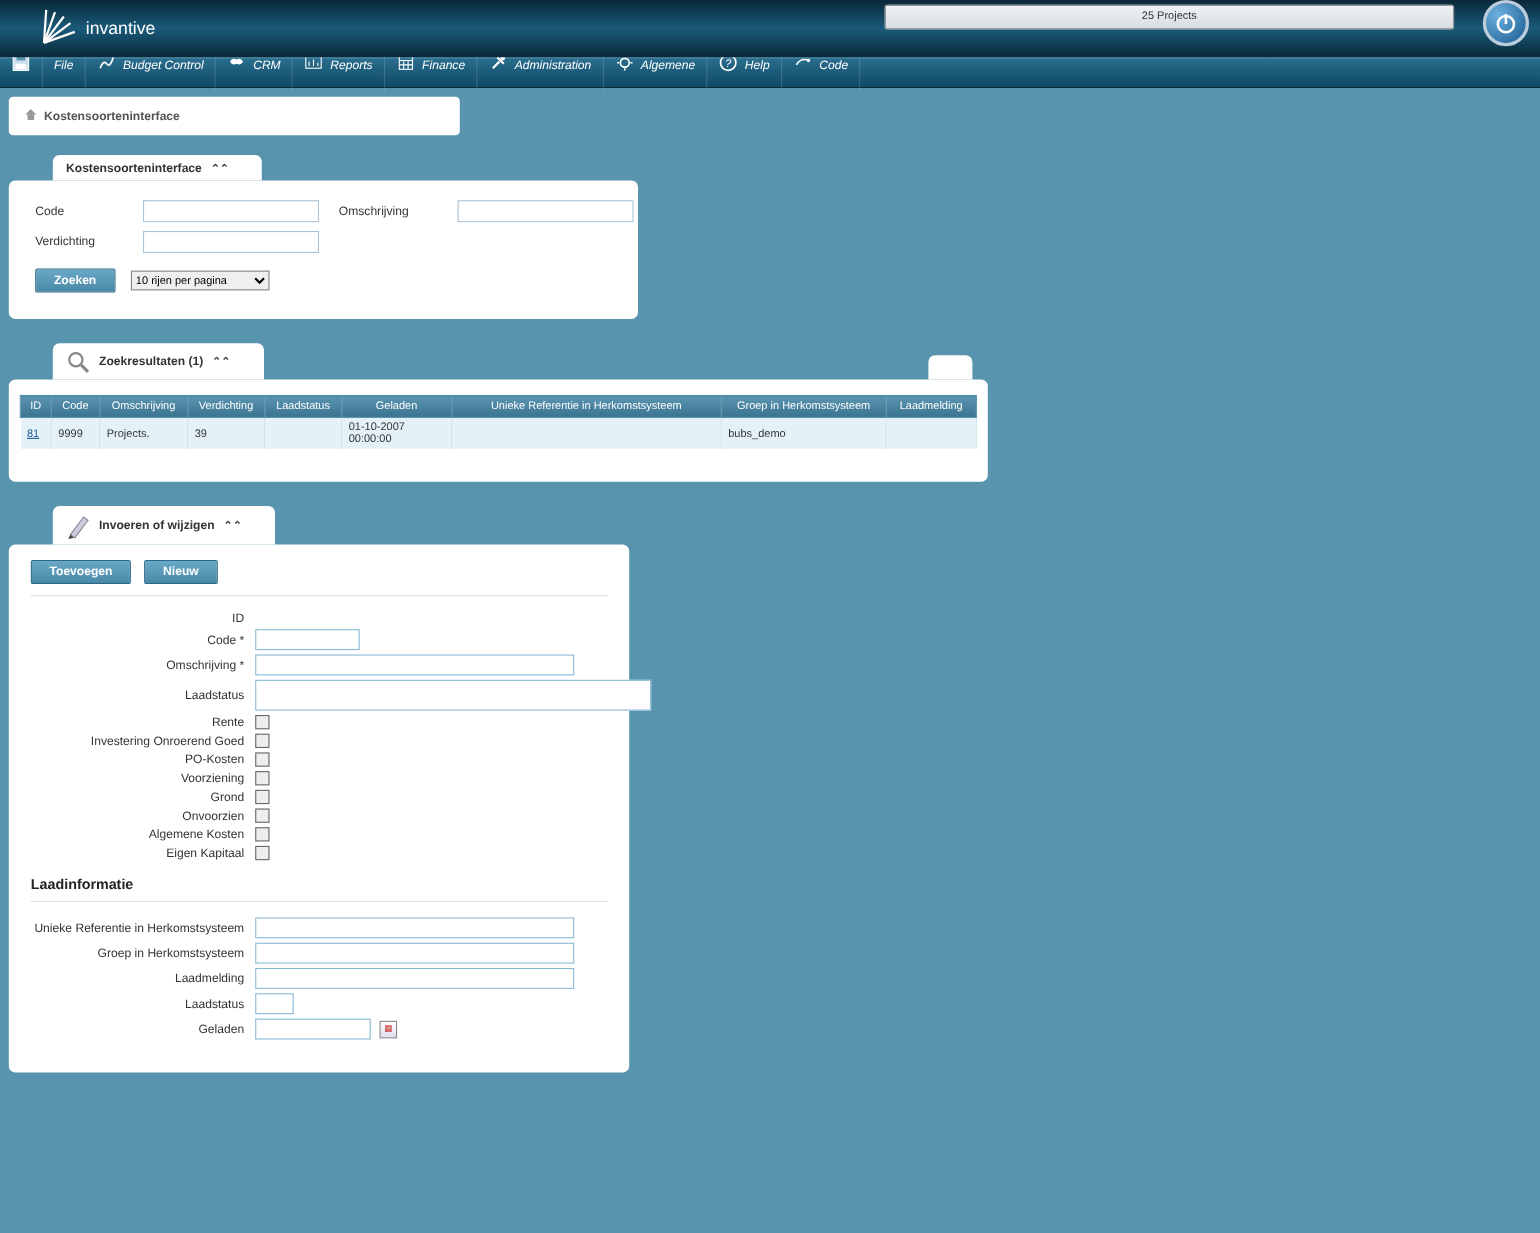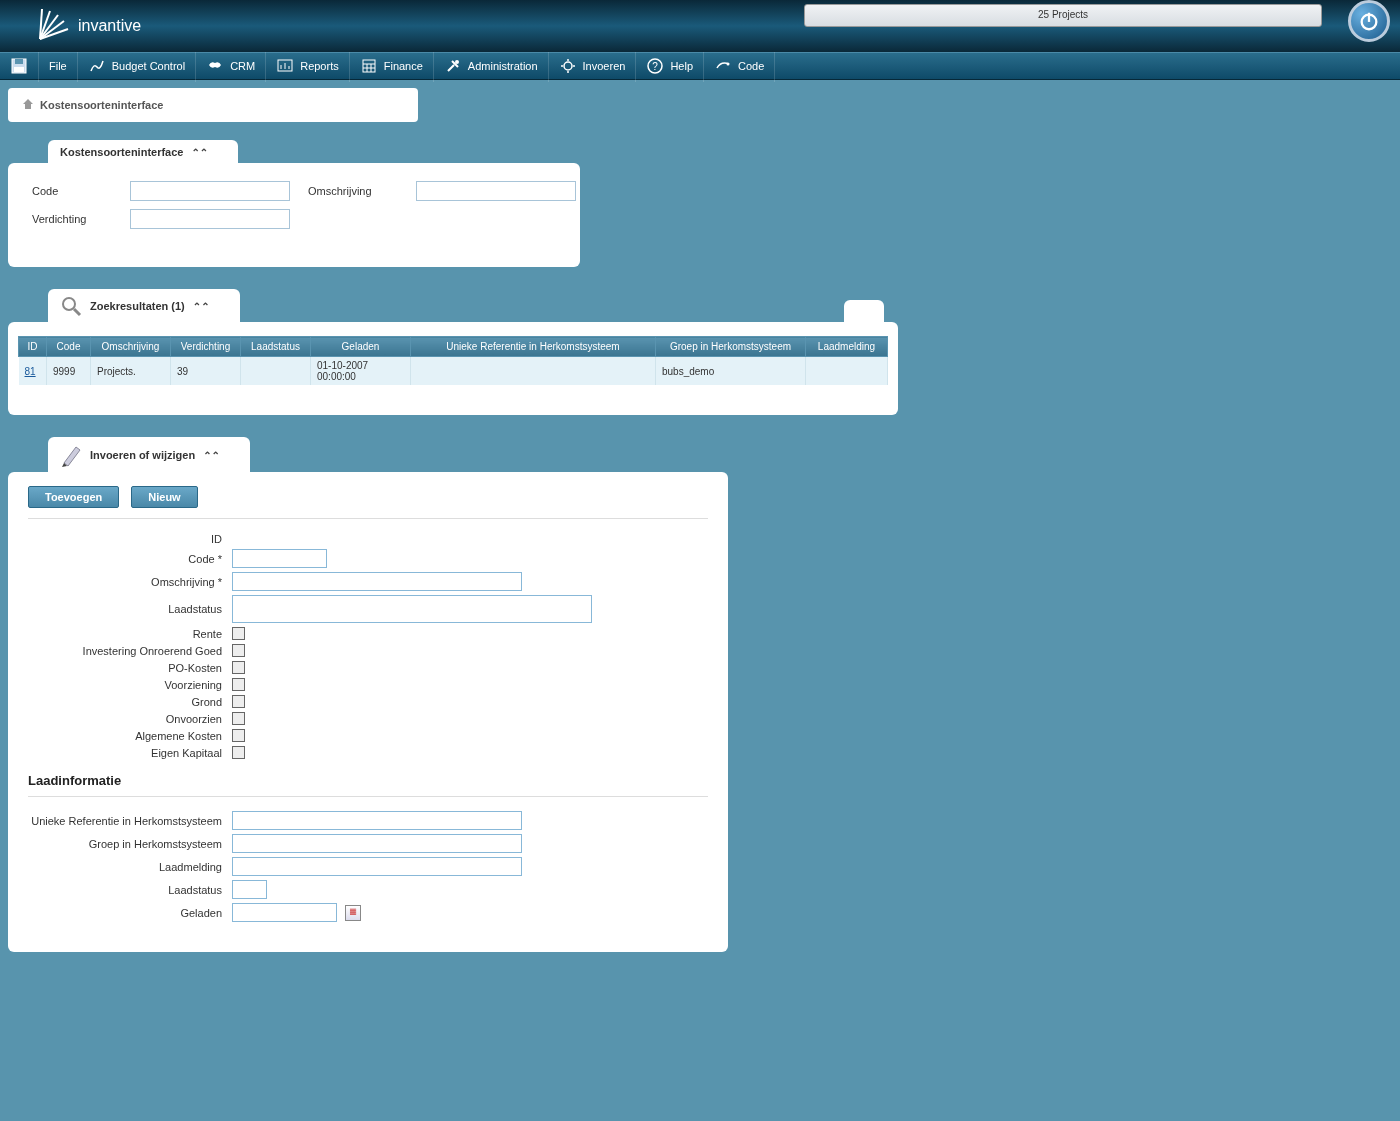--- a/index.html
+++ b/index.html
@@ -14,21 +14,21 @@
 .filter-link { color:#1a4d8c; text-decoration:underline; font-size:10px; }
 .filter-sel { font-size:10px; height:18px; width:150px; border:1px solid #888; background:#fff; }
 .glob-ic { width:16px; height:16px; border-radius:50%; border:1px solid #666; background:radial-gradient(circle at 30% 30%,#fff,#7aa); display:inline-block; }
 .top-right-row label { font-size:10px; }
 .ttravel-inp { flex:1; height:18px; border:1px inset #999; background:#fff; }
 .power-btn { position:absolute; right:-60px; top:-2px; width:42px; height:42px; border-radius:50%; background:radial-gradient(circle at 30% 30%,#6ab0e0,#1a5a8c); border:3px solid #bcd; cursor:pointer; display:flex; align-items:center; justify-content:center; }
 .power-btn svg { width:22px; height:22px; }
 .top-right-wrap { position:absolute; right:70px; top:2px; }
 
 .menubar { background: linear-gradient(180deg,#2a6d8c 0%,#0e4a68 100%); height:28px; display:flex; align-items:center; padding:0 6px; border-top:1px solid #4a8aa8; border-bottom:1px solid #062838; }
-.menu-item { display:flex; align-items:center; color:#fff; font-size:11px; padding:16px 10px; height:28px; cursor:pointer; border-right:1px solid rgba(255,255,255,0.15); gap:6px; }
+.menu-item { display:flex; align-items:flex-end; color:#fff; font-size:11px; padding:16px 10px; height:28px; cursor:pointer; border-right:1px solid rgba(255,255,255,0.15); gap:6px;font-style:italic; }
 .menu-item .mic { width:18px; height:18px; display:flex; align-items:center; justify-content:center; }
 .menu-item:first-child { padding-left:4px; }
 
 .content { padding: 8px 8px 30px 8px; }
 
 .breadcrumb-box { background:#fff; border-radius:4px; padding:10px 14px; width:410px; margin-bottom:18px; display:flex; align-items:center; gap:6px; }
 .home-icon { color:#888; }
 .breadcrumb-title { color:#555; font-weight:bold; font-size:11px; }
 
 .panel-wrap { margin-bottom:22px; }
@@ -49,21 +49,21 @@
 .results-tab { display:flex; gap:8px; }
 .mag-icon { width:22px; height:22px; }
 .right-tab-stub { position:absolute; right:14px; top:-22px; width:40px; height:22px; background:#fff; border-radius:6px 6px 0 0; }
 .results-body { background:#fff; border-radius:6px; padding:14px 10px 30px; position:relative; }
 
 table.res { width:100%; border-collapse:collapse; font-size:10px; }
 table.res th { background:linear-gradient(180deg,#5a94b0,#3a7490); color:#fff; font-weight:normal; padding:4px 6px; border:1px solid #5a94b0; text-align:center; }
 table.res td { background:#e4f2f8; padding:3px 6px; border-right:1px solid #d0e4ec; color:#333; }
 .id-link { color:#1a5a9c; text-decoration:underline; cursor:pointer; }
 
-.edit-panel { width:720px; }
+.edit-panel { width:564px; }
 .edit-tab-icon { width:22px; height:24px; display:inline-block;}
 .edit-body { background:#fff; border-radius:6px; padding:14px 20px 30px; }
 .edit-actions { display:flex; gap:12px; margin-bottom:10px; }
 .edit-hr { border:0; border-top:1px solid #ddd; margin-bottom:14px; }
 .form-grid { display:grid; grid-template-columns: 194px 1fr; row-gap:4px; column-gap:10px; align-items:center; }
 .form-grid .flabel { text-align:right; color:#333; font-size:11px; }
 .form-grid input[type=text].w95 { width:95px; height:19px; border:1px solid #88b8d8;}
 .form-grid input[type=text].w290 { width:290px; height:19px; border:1px solid #88b8d8;}
 .form-grid textarea.txa { width:360px; height:28px; border:1px solid #88b8d8; resize:none; }
 .form-grid input[type=text].w35 { width:35px; height:19px; border:1px solid #88b8d8;}
@@ -170,21 +170,21 @@
         <svg viewBox="0 0 18 18">
           <circle cx="9" cy="9" r="4" fill="none" stroke="#fff" stroke-width="1.5"></circle>
           <g stroke="#fff" stroke-width="1.5">
             <line x1="9" y1="2" x2="9" y2="4"></line>
             <line x1="9" y1="14" x2="9" y2="16"></line>
             <line x1="2" y1="9" x2="4" y2="9"></line>
             <line x1="14" y1="9" x2="16" y2="9"></line>
           </g>
         </svg>
       </span>
-      <span>Invoeren</span>
+      <span>Algemene</span>
     </div>
   <div class="menu-item">
       <span class="mic">
         <svg viewBox="0 0 18 18">
           <circle cx="9" cy="9" r="7" fill="none" stroke="#fff" stroke-width="1.5"></circle>
           <text x="9" y="13" text-anchor="middle" fill="#fff" font-size="10">?</text>
         </svg>
       </span>
       <span>Help</span>
     </div>
@@ -220,20 +220,24 @@
     <div class="panel-body search-panel">
       <div class="search-rows">
         <span class="lbl">Code</span>
         <input type="text" style="">
         <span class="lbl">Omschrijving</span>
         <input type="text" style="">
         <span class="lbl">Verdichting</span>
         <input type="text" style="">
         <span></span>
           <span></span>
+      </div>
+      <div class="search-actions">
+        <button class="btn">Zoeken</button>
+        <select class="rows-sel"><option>10 rijen per pagina</option></select>
       </div>
     </div>
   </div>
 
   <div class="panel-wrap">
     <div class="tab-header">
       <div class="tab results-tab">
         <span class="mag-icon">
           <svg viewBox="0 0 22 22">
               <circle cx="9" cy="9" r="6" fill="none" stroke="#888" stroke-width="2"></circle>

